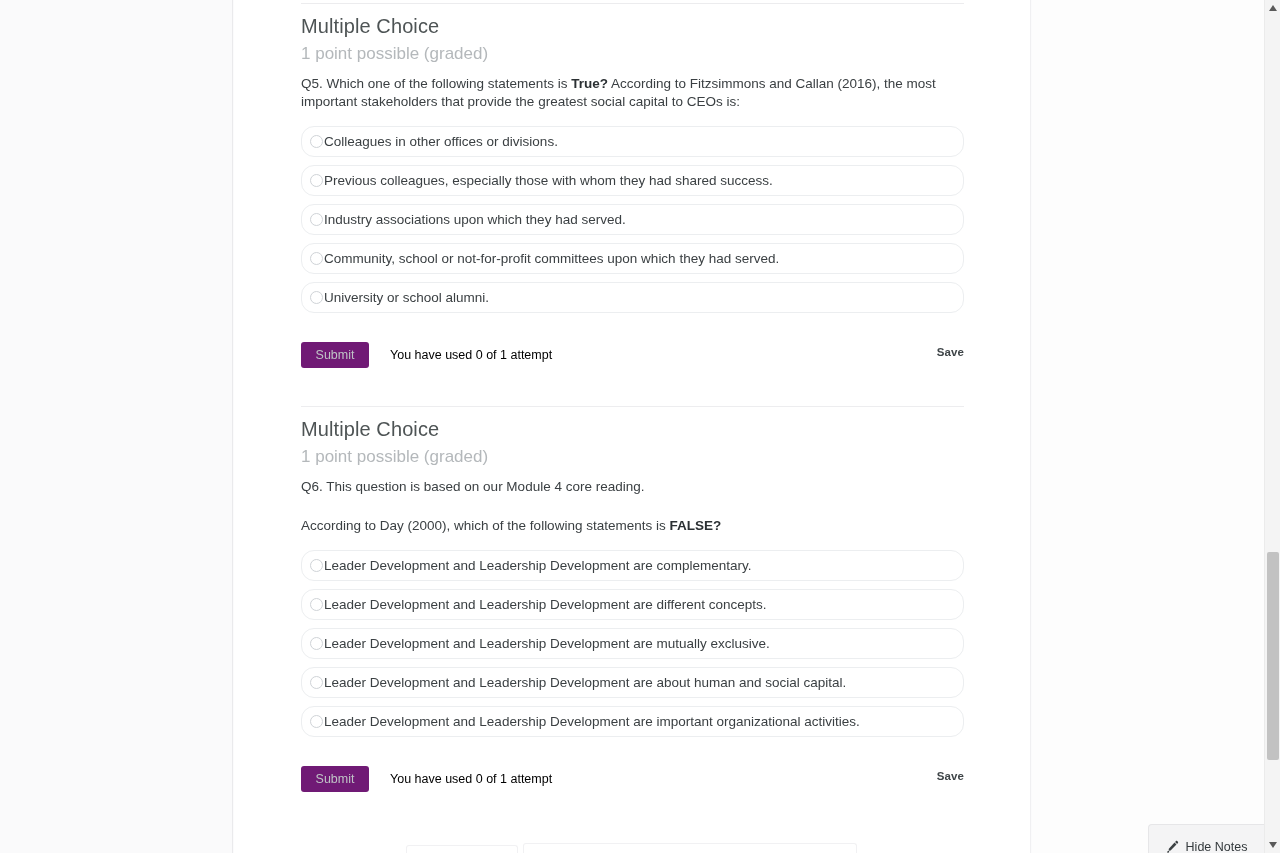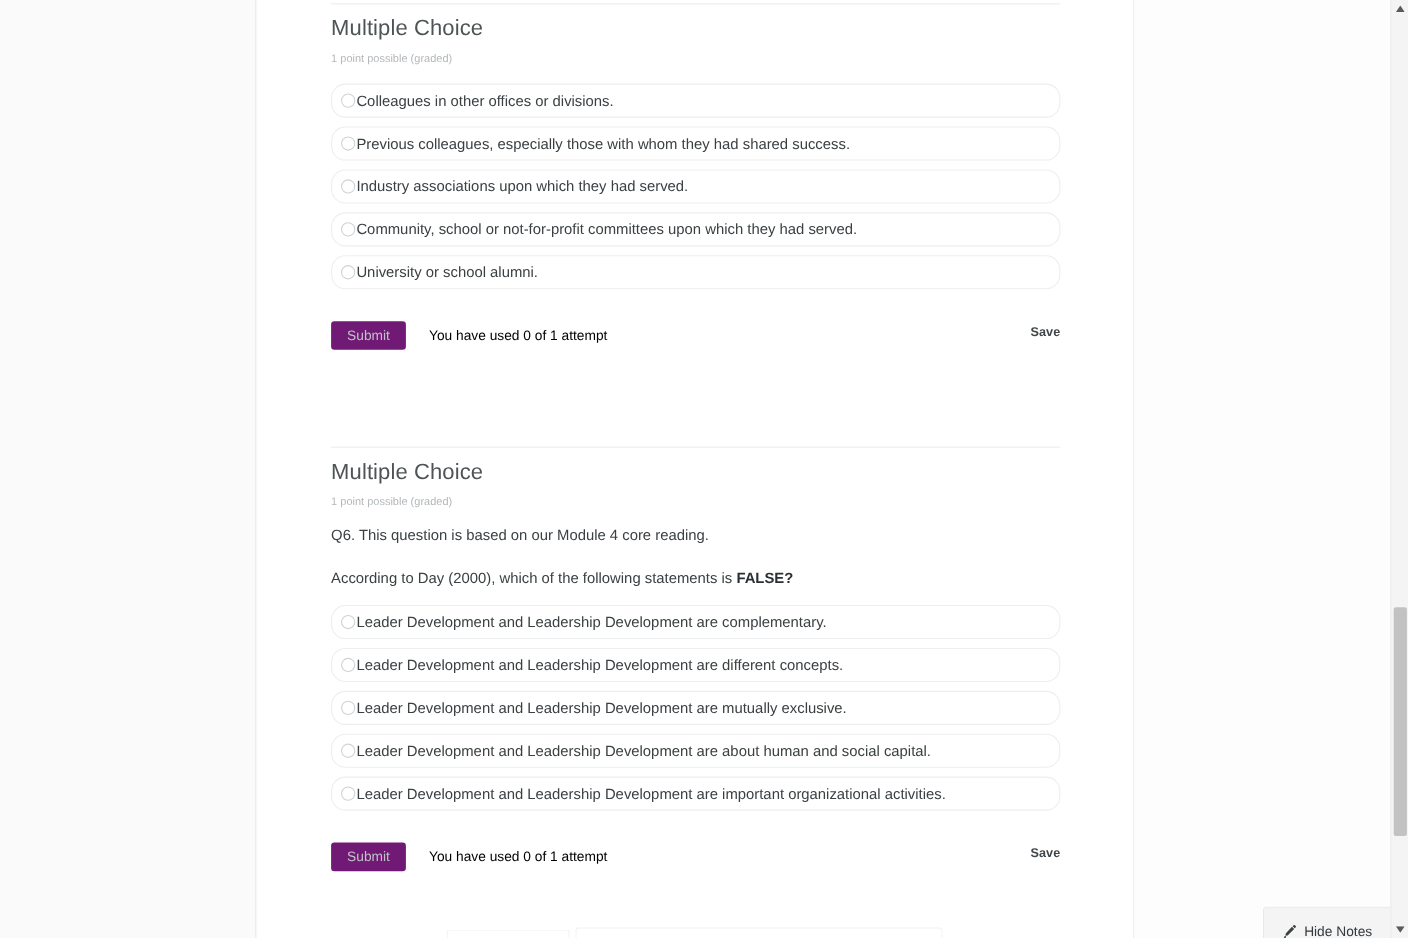--- a/index.html
+++ b/index.html
@@ -57,21 +57,21 @@
   .q-title {
     font-size: 20px;
     color: #4e5455;
     font-weight: 400;
     letter-spacing: .1px;
     margin: 0;
     line-height: 24px;
   }
 
   .q-points {
-    font-size: 10px;
+    font-size: 17px;
     color: #b4b8bb;
     margin-top: 9px;
     line-height: 14px;
   }
 
   .q-text {
     font-size: 13.5px;
     color: #3b4043;
     line-height: 18px;
     margin-top: 14px;
@@ -224,20 +224,23 @@
 
   <div class="left-gutter"></div>
   <div class="content-col"></div>
   <div class="right-gutter"></div>
 
   <div class="top-rule"></div>
 
   <div class="qblock" id="q5" style="top:14px;">
     <h2 class="q-title">Multiple Choice</h2>
     <div class="q-points">1 point possible (graded)</div>
+    <div class="q-text">
+      <span>Q5. Which one of the following statements is </span><b>True?</b><span> According to Fitzsimmons and Callan (2016), the most important stakeholders that provide the greatest social capital to CEOs is:</span>
+    </div>
 
     <div class="options">
       <label class="option">
         <span class="radio"></span>
         <span class="option-label">Colleagues in other offices or divisions.</span>
       </label>
       <label class="option">
         <span class="radio"></span>
         <span class="option-label">Previous colleagues, especially those with whom they had shared success.</span>
       </label>

